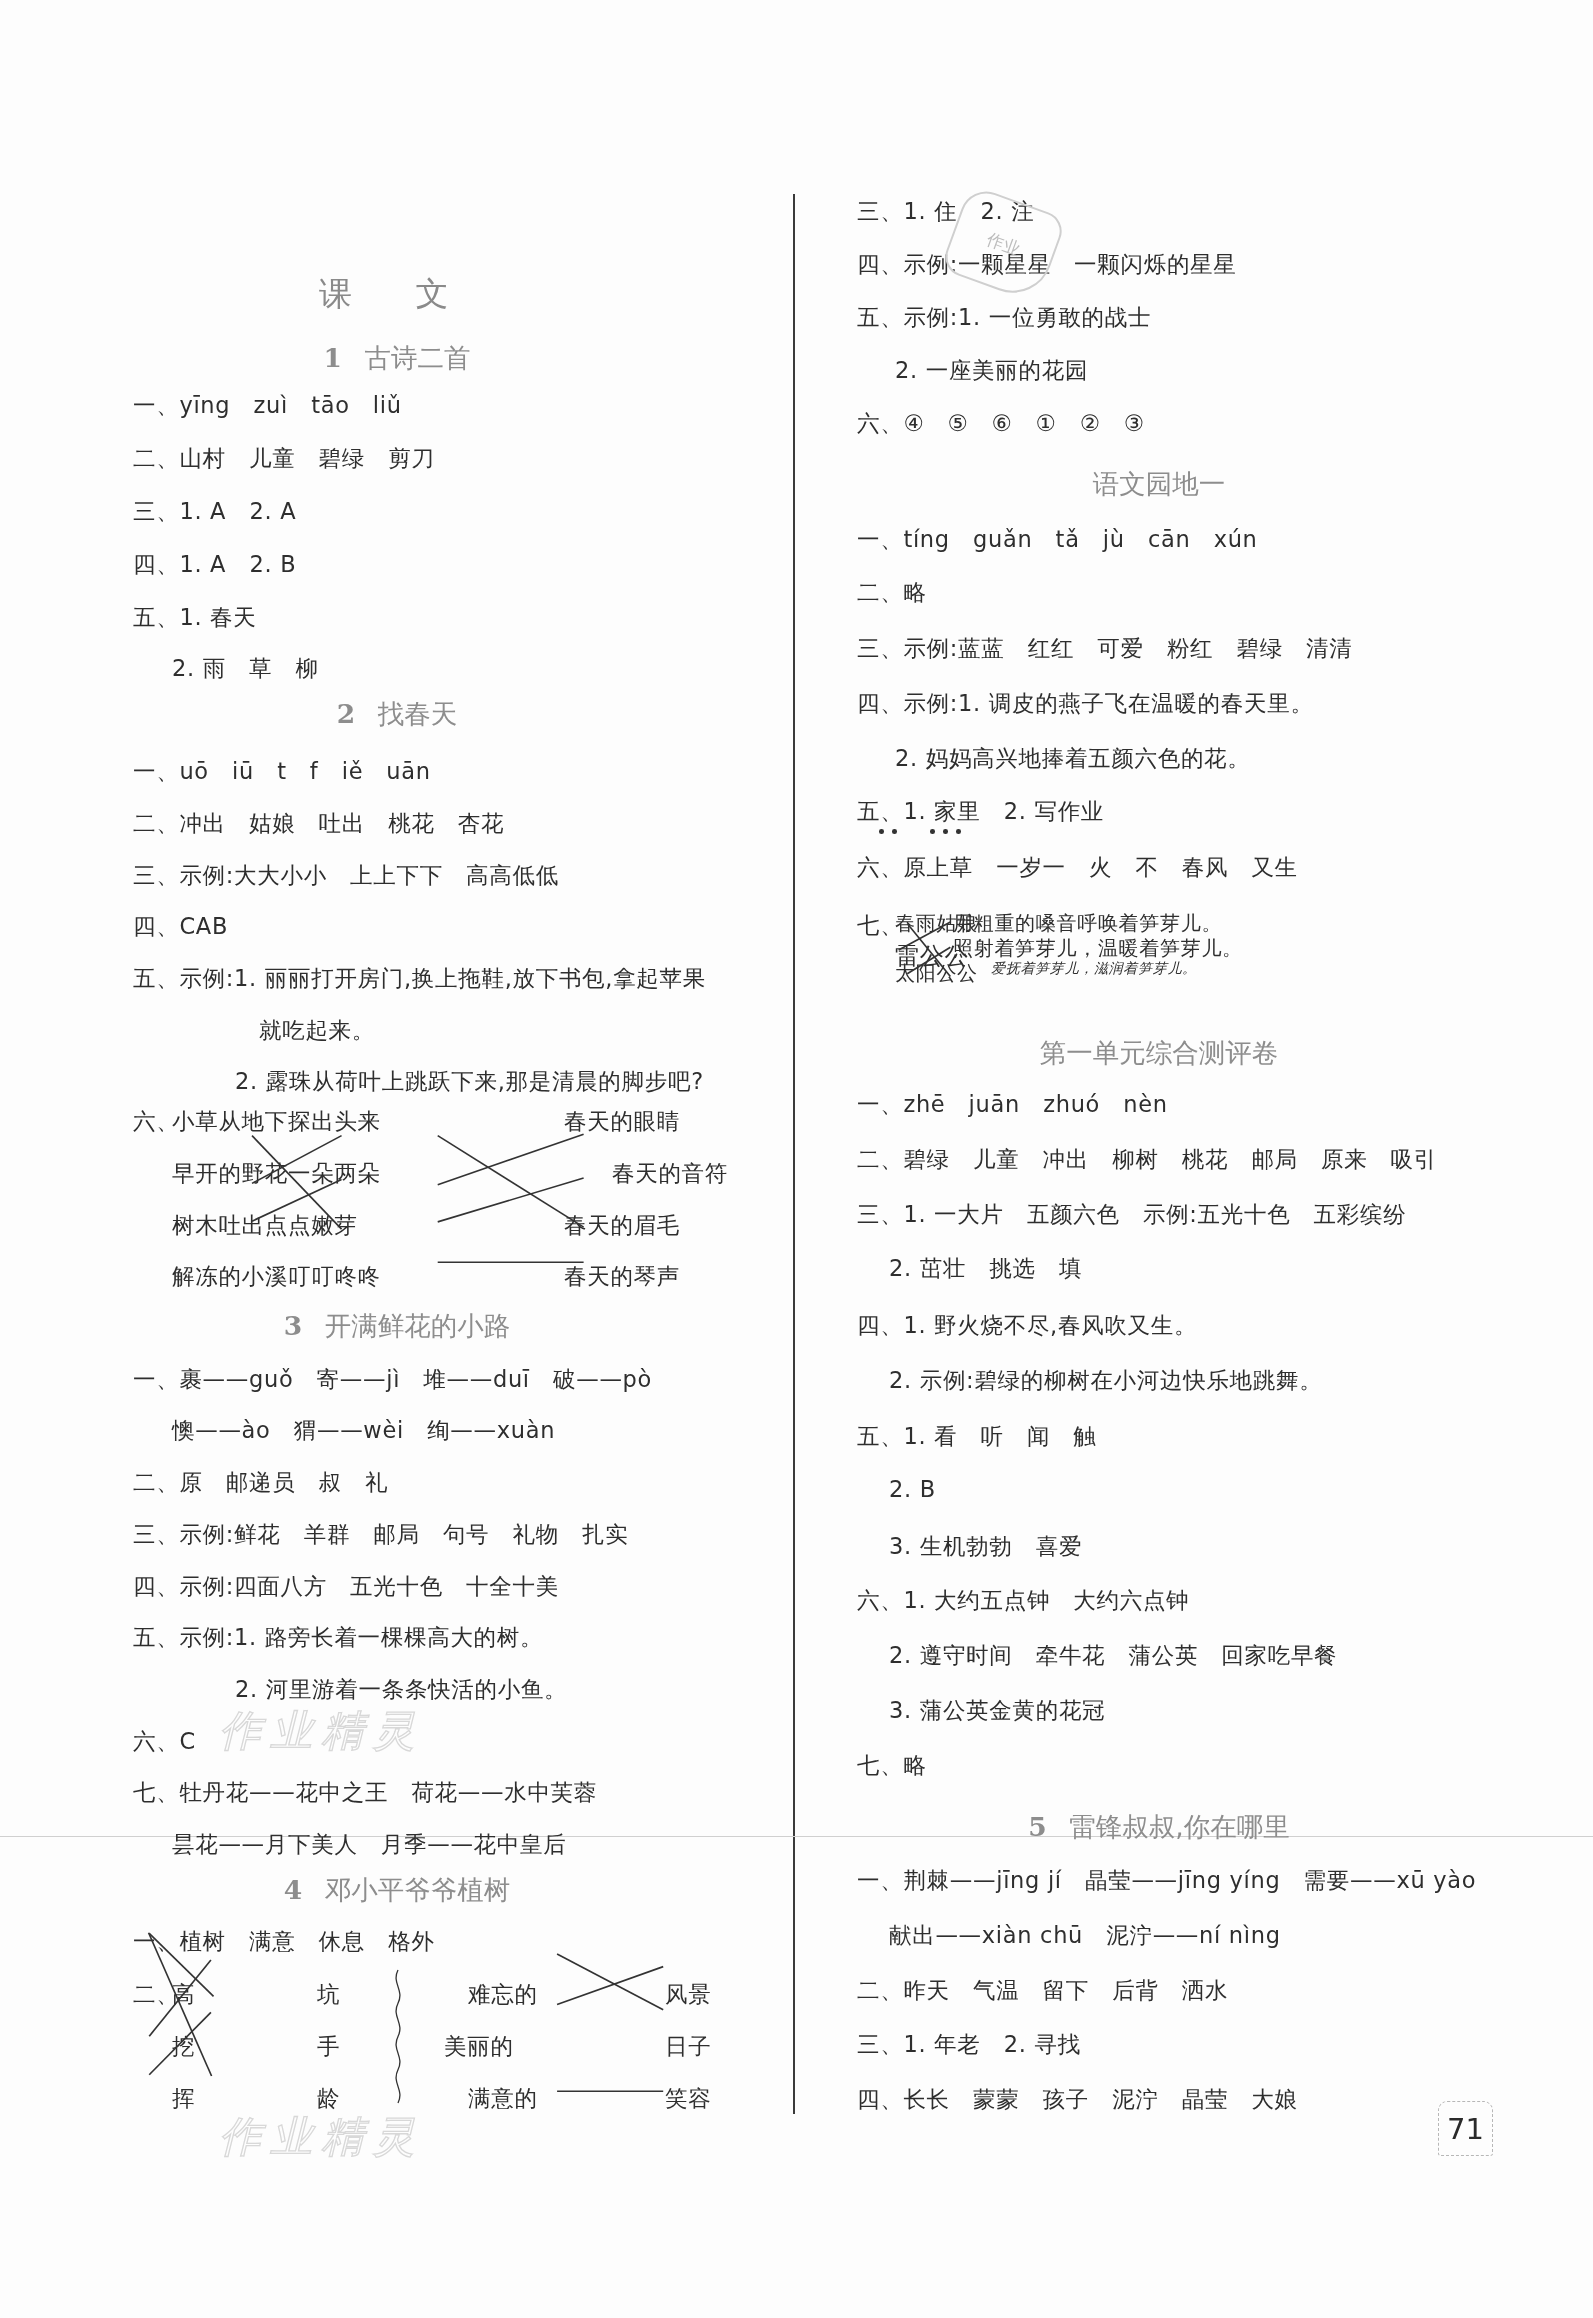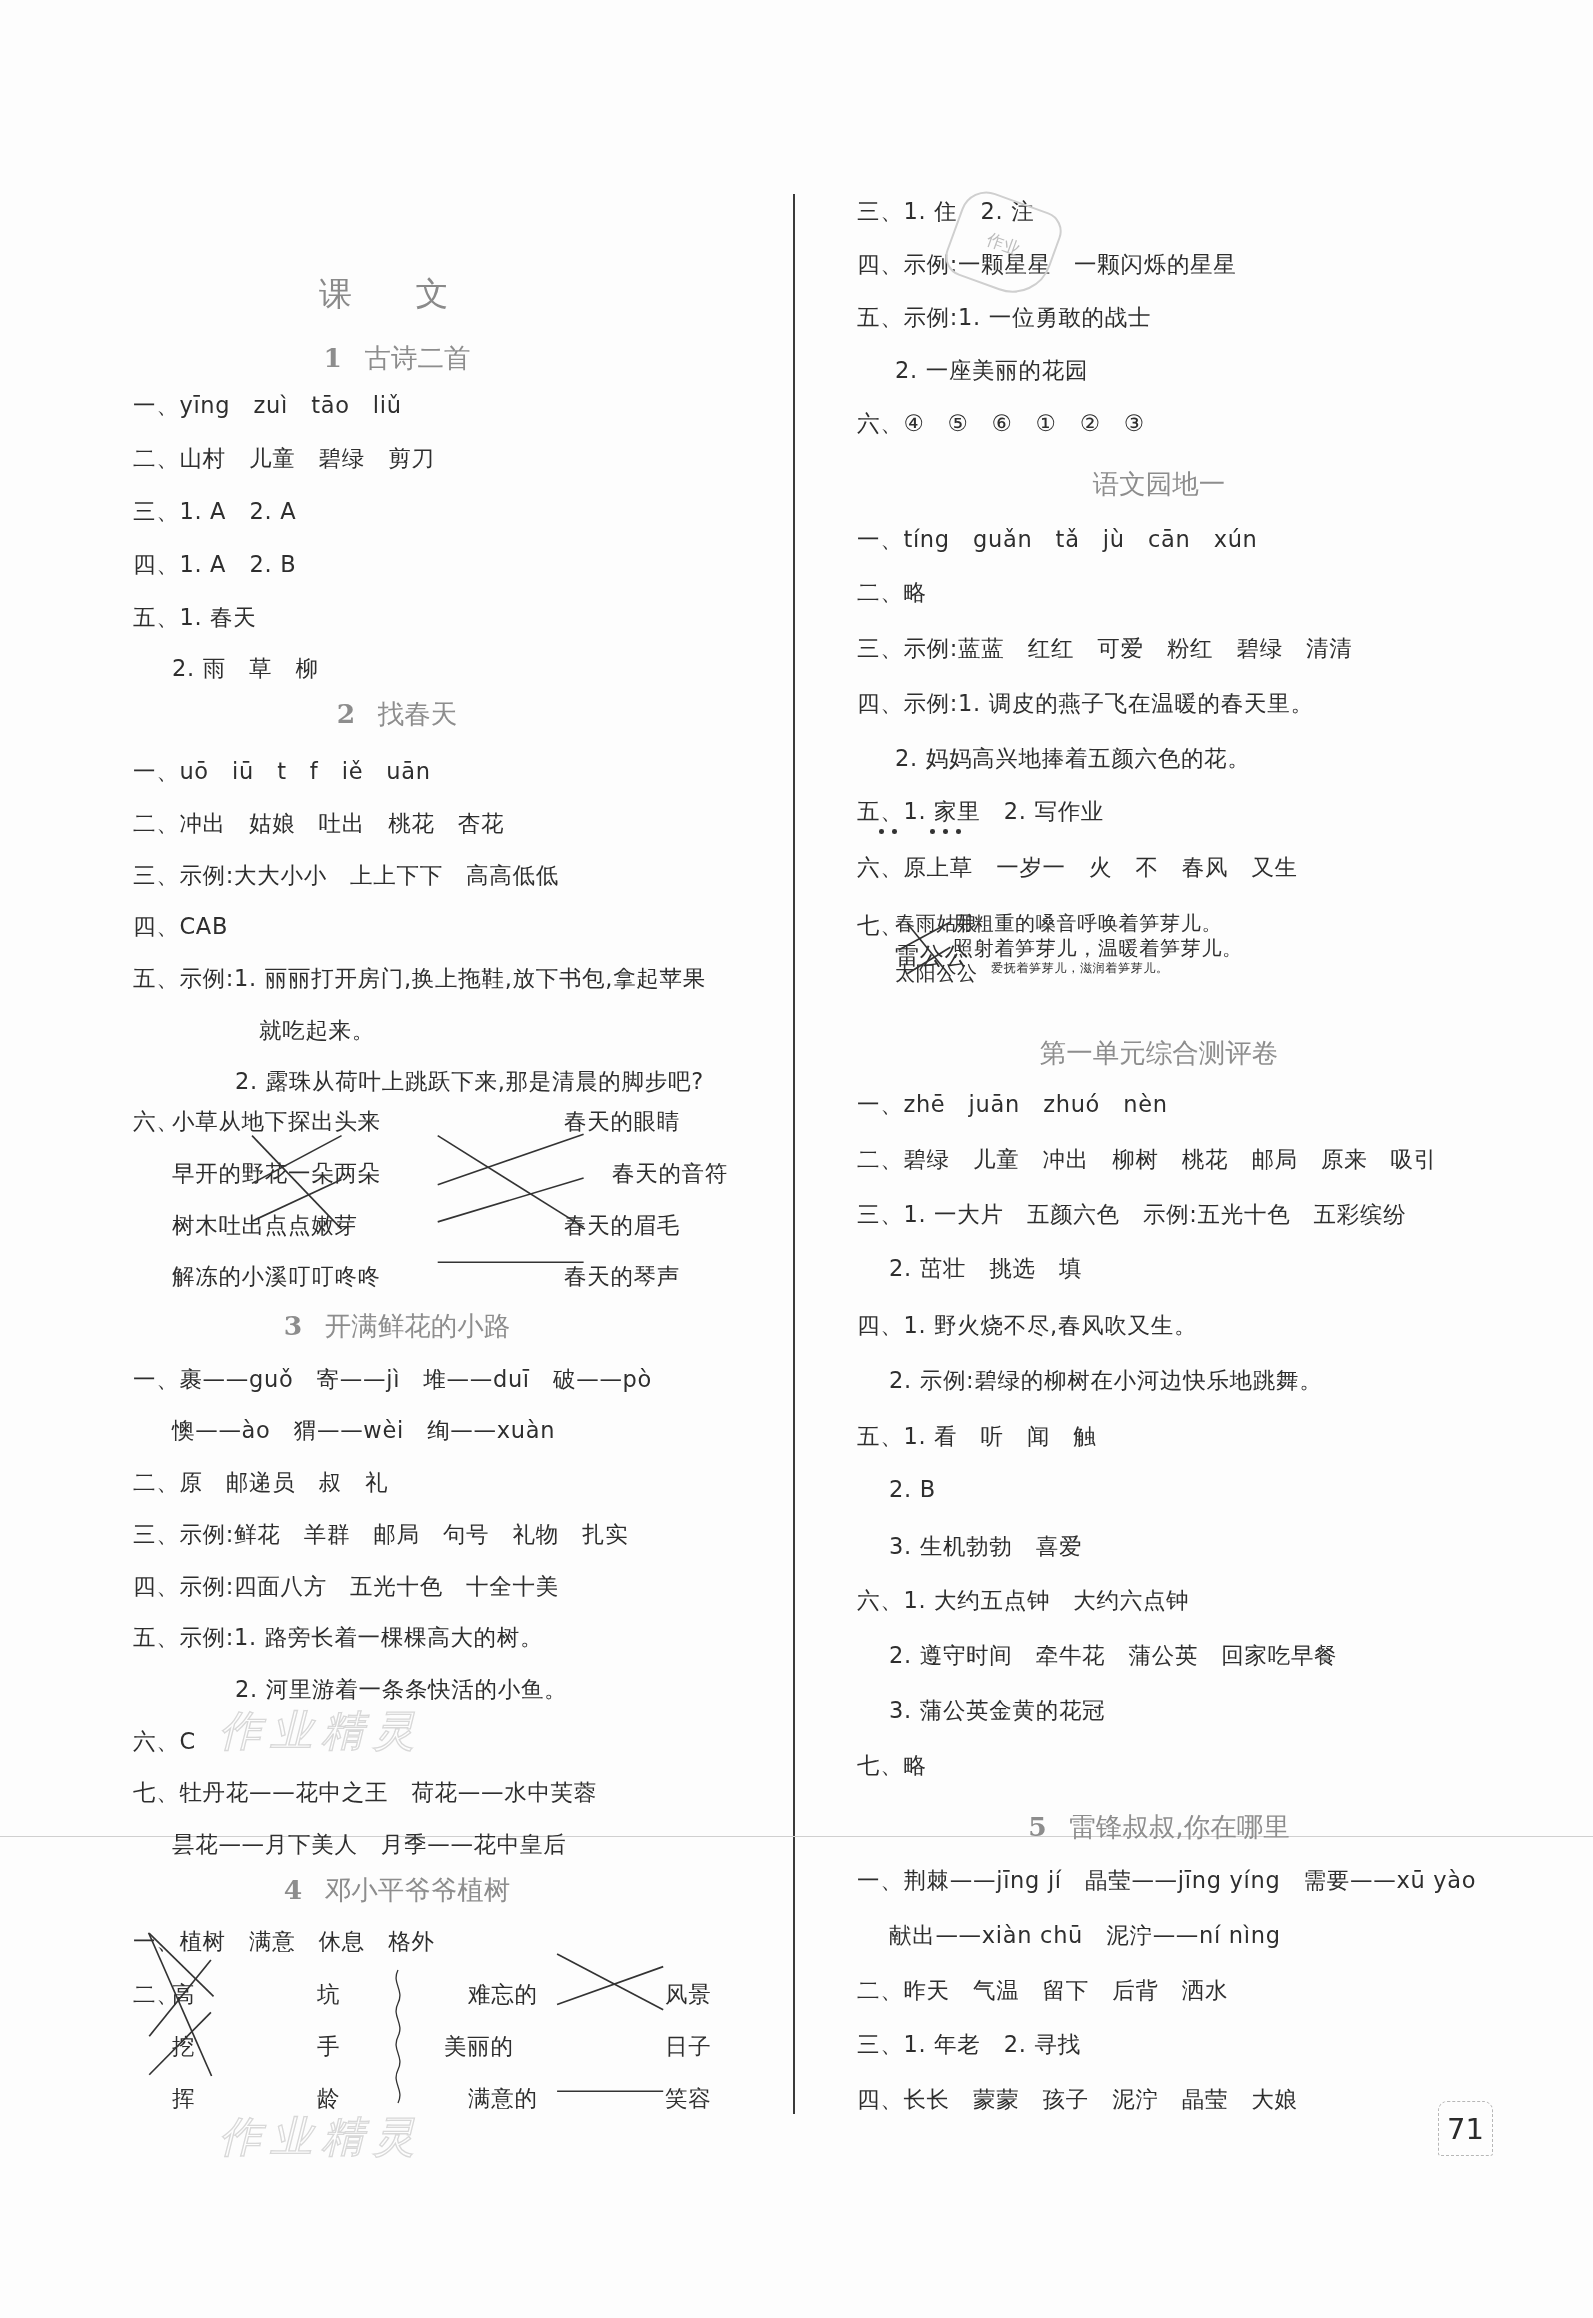--- a/index.html
+++ b/index.html
@@ -154,21 +154,21 @@
   <div class="dot" style="left:943px;top:829px;"></div>
   <div class="dot" style="left:956px;top:829px;"></div>
   <div class="ln" style="left:857px;top:852px;">六、原上草　一岁一　火　不　春风　又生</div>
 
   <div class="ln" style="left:857px;top:910px;">七、</div>
   <div class="ln" style="left:895px;top:910px;font-size:20px;">春雨姑娘</div>
   <div class="ln" style="left:895px;top:940px;font-size:24px;">雷公公</div>
   <div class="ln" style="left:895px;top:960px;font-size:20px;">太阳公公</div>
   <div class="ln" style="left:952px;top:910px;font-size:20px;left:953px;">用粗重的嗓音呼唤着笋芽儿。</div>
   <div class="ln" style="left:953px;top:935px;font-size:20px;">照射着笋芽儿，温暖着笋芽儿。</div>
-  <div class="ln" style="left:991px;top:960px;font-size:12px;">爱抚着笋芽儿，滋润着笋芽儿。</div>
+  <div class="ln" style="left:991px;top:960px;font-size:14px;font-style:italic;">爱抚着笋芽儿，滋润着笋芽儿。</div>
 
   <div class="sec" style="left:794px;width:730px;top:1035px;">第一单元综合测评卷</div>
   <div class="ln" style="left:857px;top:1089px;">一、zhē　juān　zhuó　nèn</div>
   <div class="ln" style="left:857px;top:1144px;">二、碧绿　儿童　冲出　柳树　桃花　邮局　原来　吸引</div>
   <div class="ln" style="left:857px;top:1199px;">三、1. 一大片　五颜六色　示例:五光十色　五彩缤纷</div>
   <div class="ln" style="left:889px;top:1253px;">2. 茁壮　挑选　填</div>
   <div class="ln" style="left:857px;top:1310px;">四、1. 野火烧不尽,春风吹又生。</div>
   <div class="ln" style="left:889px;top:1365px;">2. 示例:碧绿的柳树在小河边快乐地跳舞。</div>
   <div class="ln" style="left:857px;top:1421px;">五、1. 看　听　闻　触</div>
   <div class="ln" style="left:889px;top:1476px;">2. B</div>

